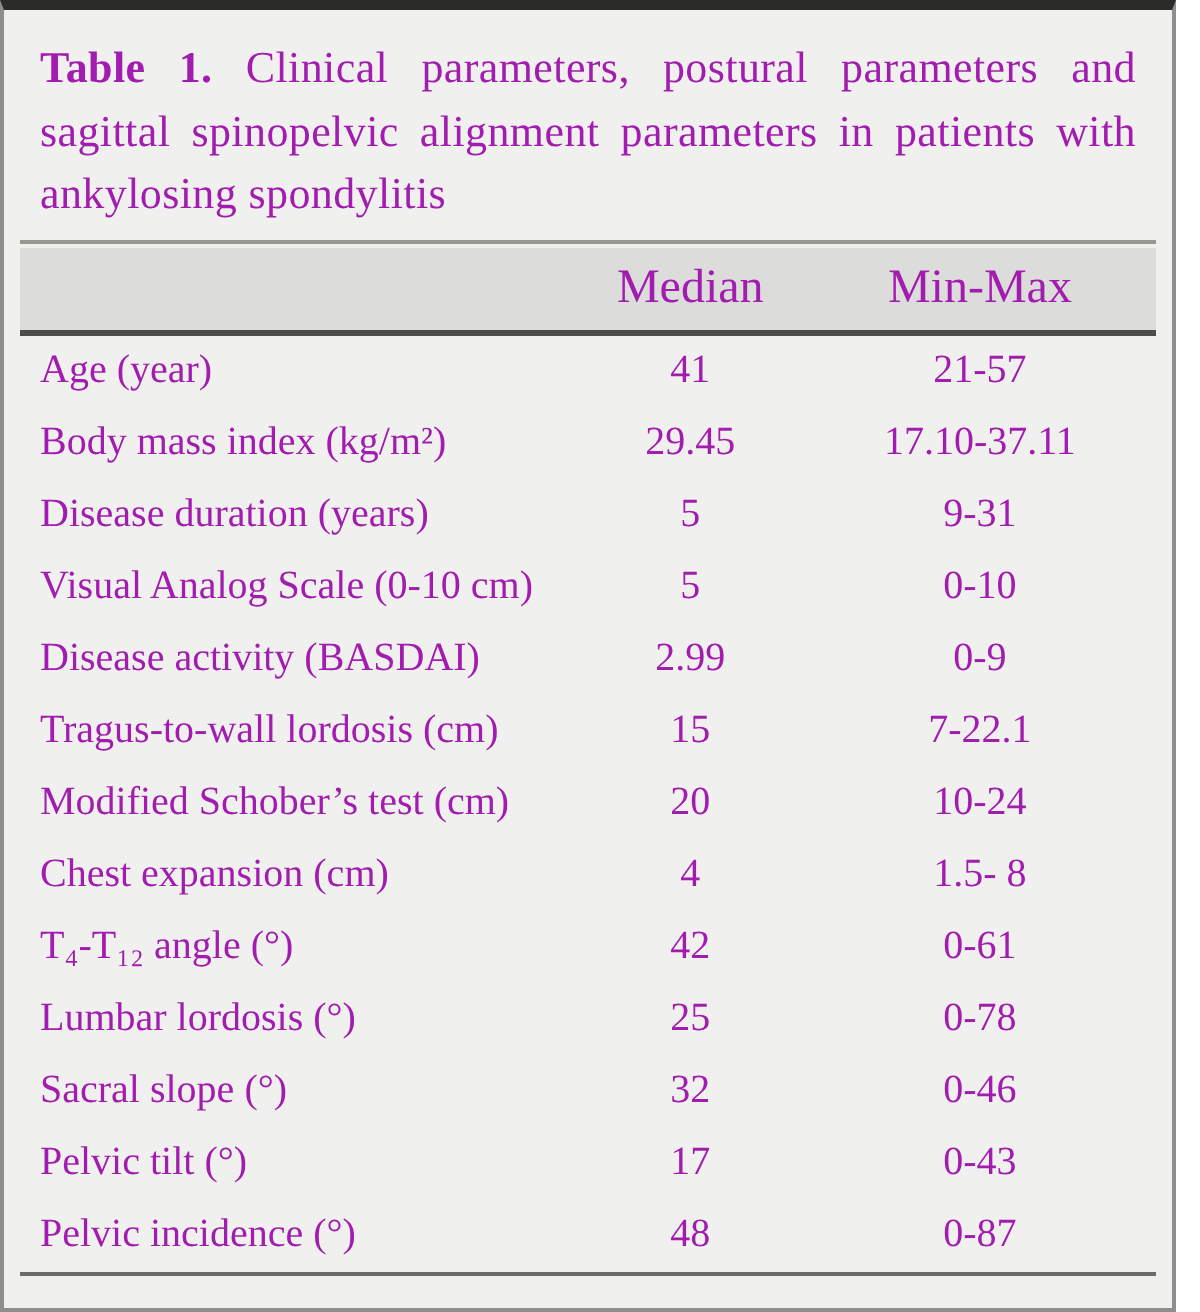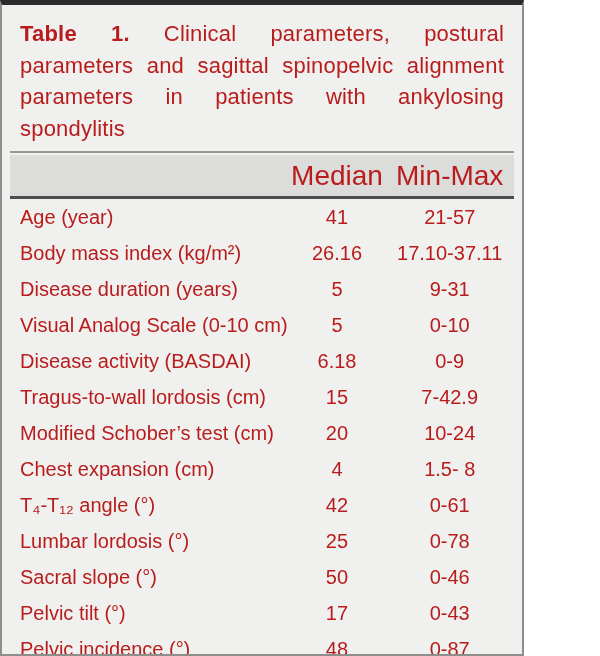--- a/index.html
+++ b/index.html
@@ -1,25 +1,25 @@
 <!DOCTYPE html>
 <html><head>
 <meta charset="utf-8">
 <style>
   html, body { margin: 0; padding: 0; background: #ffffff; }
   .card {
     position: relative;
     box-sizing: border-box;
-    width: 524px;
+    width: 588px;
     height: 656px;
     background: #f0f0ee;
     border: 2px solid #8e8e8c;
     border-top: 5px solid #2b2b2b;
-    font-family: Liberation Sans, sans-serif;
-    color: #b91c1c;
+    font-family: Liberation Serif, serif;
+    color: #a21caf;
     overflow: hidden;
   }
   .title {
     padding: 13px 18px 7px 18px;
     font-size: 22px;
     line-height: 31.5px;
     text-align: justify;
     text-align-last: left;
     letter-spacing: 0.2px;
   }
@@ -32,21 +32,21 @@
   table {
     width: 100%;
     border-collapse: collapse;
     font-size: 20px;
     border-bottom: 2px solid #6b6b6b;
   }
   thead th {
     background: #dcdcda;
     height: 39px;
     font-weight: normal;
-    font-size: 28px;
+    font-size: 24px;
     border-bottom: 3px solid #4c4c4c;
     vertical-align: middle;
   }
   th:first-child, tbody td:first-child {
     width: 49%;
     text-align: left;
     padding-left: 10px;
   }
   th:nth-child(2), tbody td:nth-child(2) {
     width: 20%;
@@ -79,42 +79,42 @@
         </tr>
       </thead>
       <tbody>
           <tr>
             <td>Age (year)</td>
             <td>41</td>
             <td>21-57</td>
           </tr>
           <tr>
             <td>Body mass index (kg/m²)</td>
-            <td>26.16</td>
+            <td>29.45</td>
             <td>17.10-37.11</td>
           </tr>
           <tr>
             <td>Disease duration (years)</td>
             <td>5</td>
             <td>9-31</td>
           </tr>
           <tr>
             <td>Visual Analog Scale (0-10 cm)</td>
             <td>5</td>
             <td>0-10</td>
           </tr>
           <tr>
             <td>Disease activity (BASDAI)</td>
-            <td>6.18</td>
+            <td>2.99</td>
             <td>0-9</td>
           </tr>
           <tr>
             <td>Tragus-to-wall lordosis (cm)</td>
             <td>15</td>
-            <td>7-42.9</td>
+            <td>7-22.1</td>
           </tr>
           <tr>
             <td>Modified Schober’s test (cm)</td>
             <td>20</td>
             <td>10-24</td>
           </tr>
           <tr>
             <td>Chest expansion (cm)</td>
             <td>4</td>
             <td>1.5- 8</td>
@@ -124,21 +124,21 @@
             <td>42</td>
             <td>0-61</td>
           </tr>
           <tr>
             <td>Lumbar lordosis (°)</td>
             <td>25</td>
             <td>0-78</td>
           </tr>
           <tr>
             <td>Sacral slope (°)</td>
-            <td>50</td>
+            <td>32</td>
             <td>0-46</td>
           </tr>
           <tr>
             <td>Pelvic tilt (°)</td>
             <td>17</td>
             <td>0-43</td>
           </tr>
           <tr>
             <td>Pelvic incidence (°)</td>
             <td>48</td>

